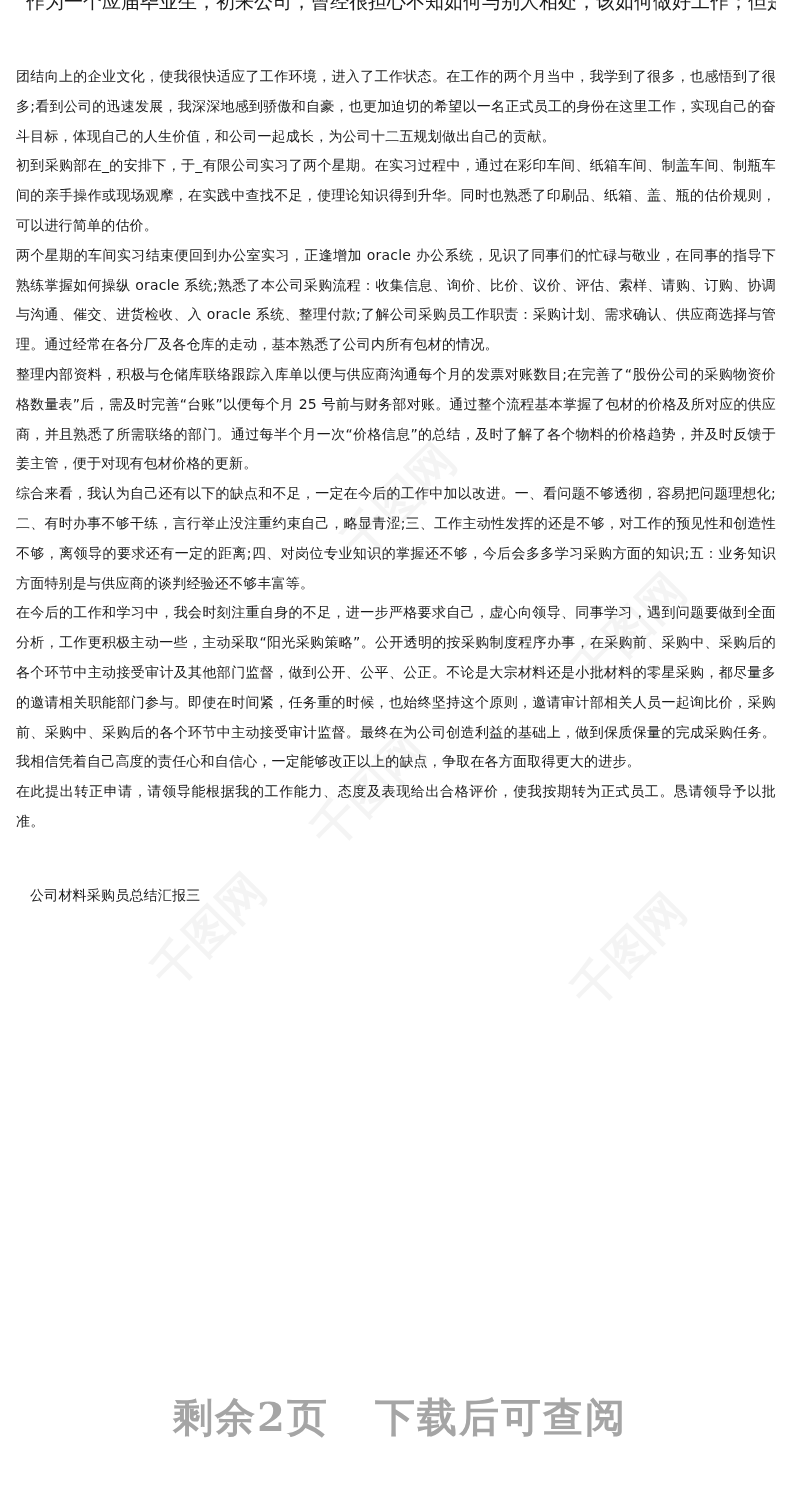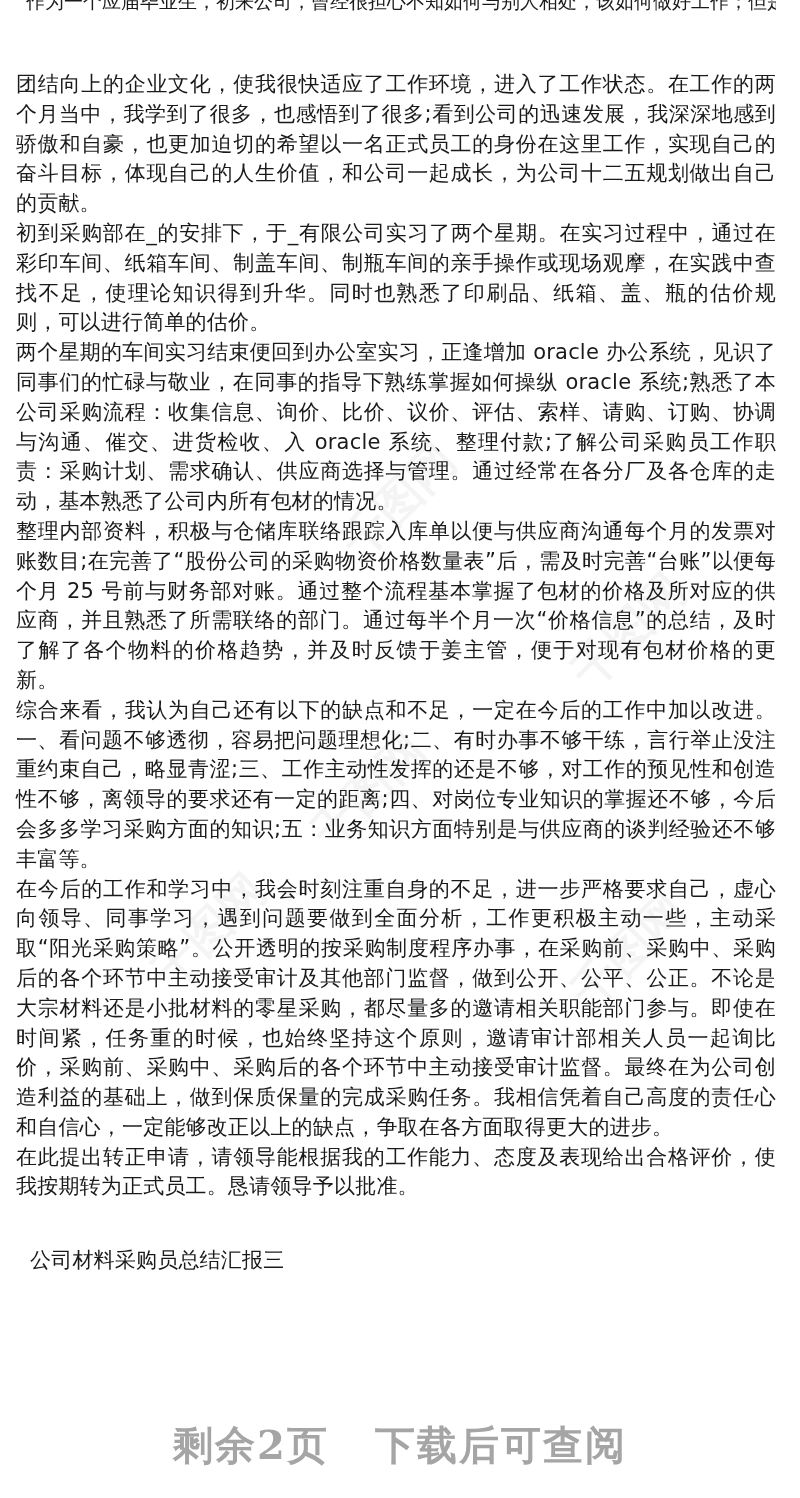--- a/index.html
+++ b/index.html
@@ -8,38 +8,38 @@
     font-family: "DejaVu Sans", "Liberation Sans", sans-serif;
     color: #1a1a1a;
   }
   .page { position: absolute; left: 0; top: 0; width: 800px; height: 1498px; }
   .cutoff-line {
     position: absolute; left: 26px; top: -14px; width: 750px;
     font-size: 19px; line-height: 30px; white-space: nowrap; overflow: hidden;
     color: #1a1a1a;
   }
   .content {
-    position: absolute; left: 16px; top: 70px; width: 760px;
-    font-size: 21px; line-height: 29.8px; letter-spacing: 0.2px;
+    position: absolute; left: 16px; top: 62px; width: 760px;
+    font-size: 14px; line-height: 29.8px; letter-spacing: 0.2px;
     text-align: justify;
   }
   .para { margin: 0; text-indent: 0; }
   .spacer { height: 29.8px; }
   .section-title { margin: 14px; }
   .watermark {
     position: absolute; font-size: 46px; color: rgba(0,0,0,0.045);
     transform: rotate(-45deg); font-weight: bold; pointer-events: none;
     white-space: nowrap;
   }
   .paywall {
     position: absolute; left: 0; top: 1390px; width: 800px; text-align: center;
     font-size: 40px; font-weight: bold; color: #a5a5a5; letter-spacing: 2px;
     font-family: "DejaVu Serif", "Liberation Serif", serif;
   }
-  .paywall span { display: inline-block; margin-top: 28px; }
+  .paywall span { display: inline-block; }
   .paywall .gap { width: 46px; }
 </style>
 </head>
 <body>
 
 <div class="page">
 
   <div class="cutoff-line">作为一个应届毕业生，初来公司，曾经很担心不知如何与别人相处，该如何做好工作；但是公司宽松融洽的工作氛围、</div>
 
   <div class="watermark" style="left:330px; top:470px;">千图网</div>

